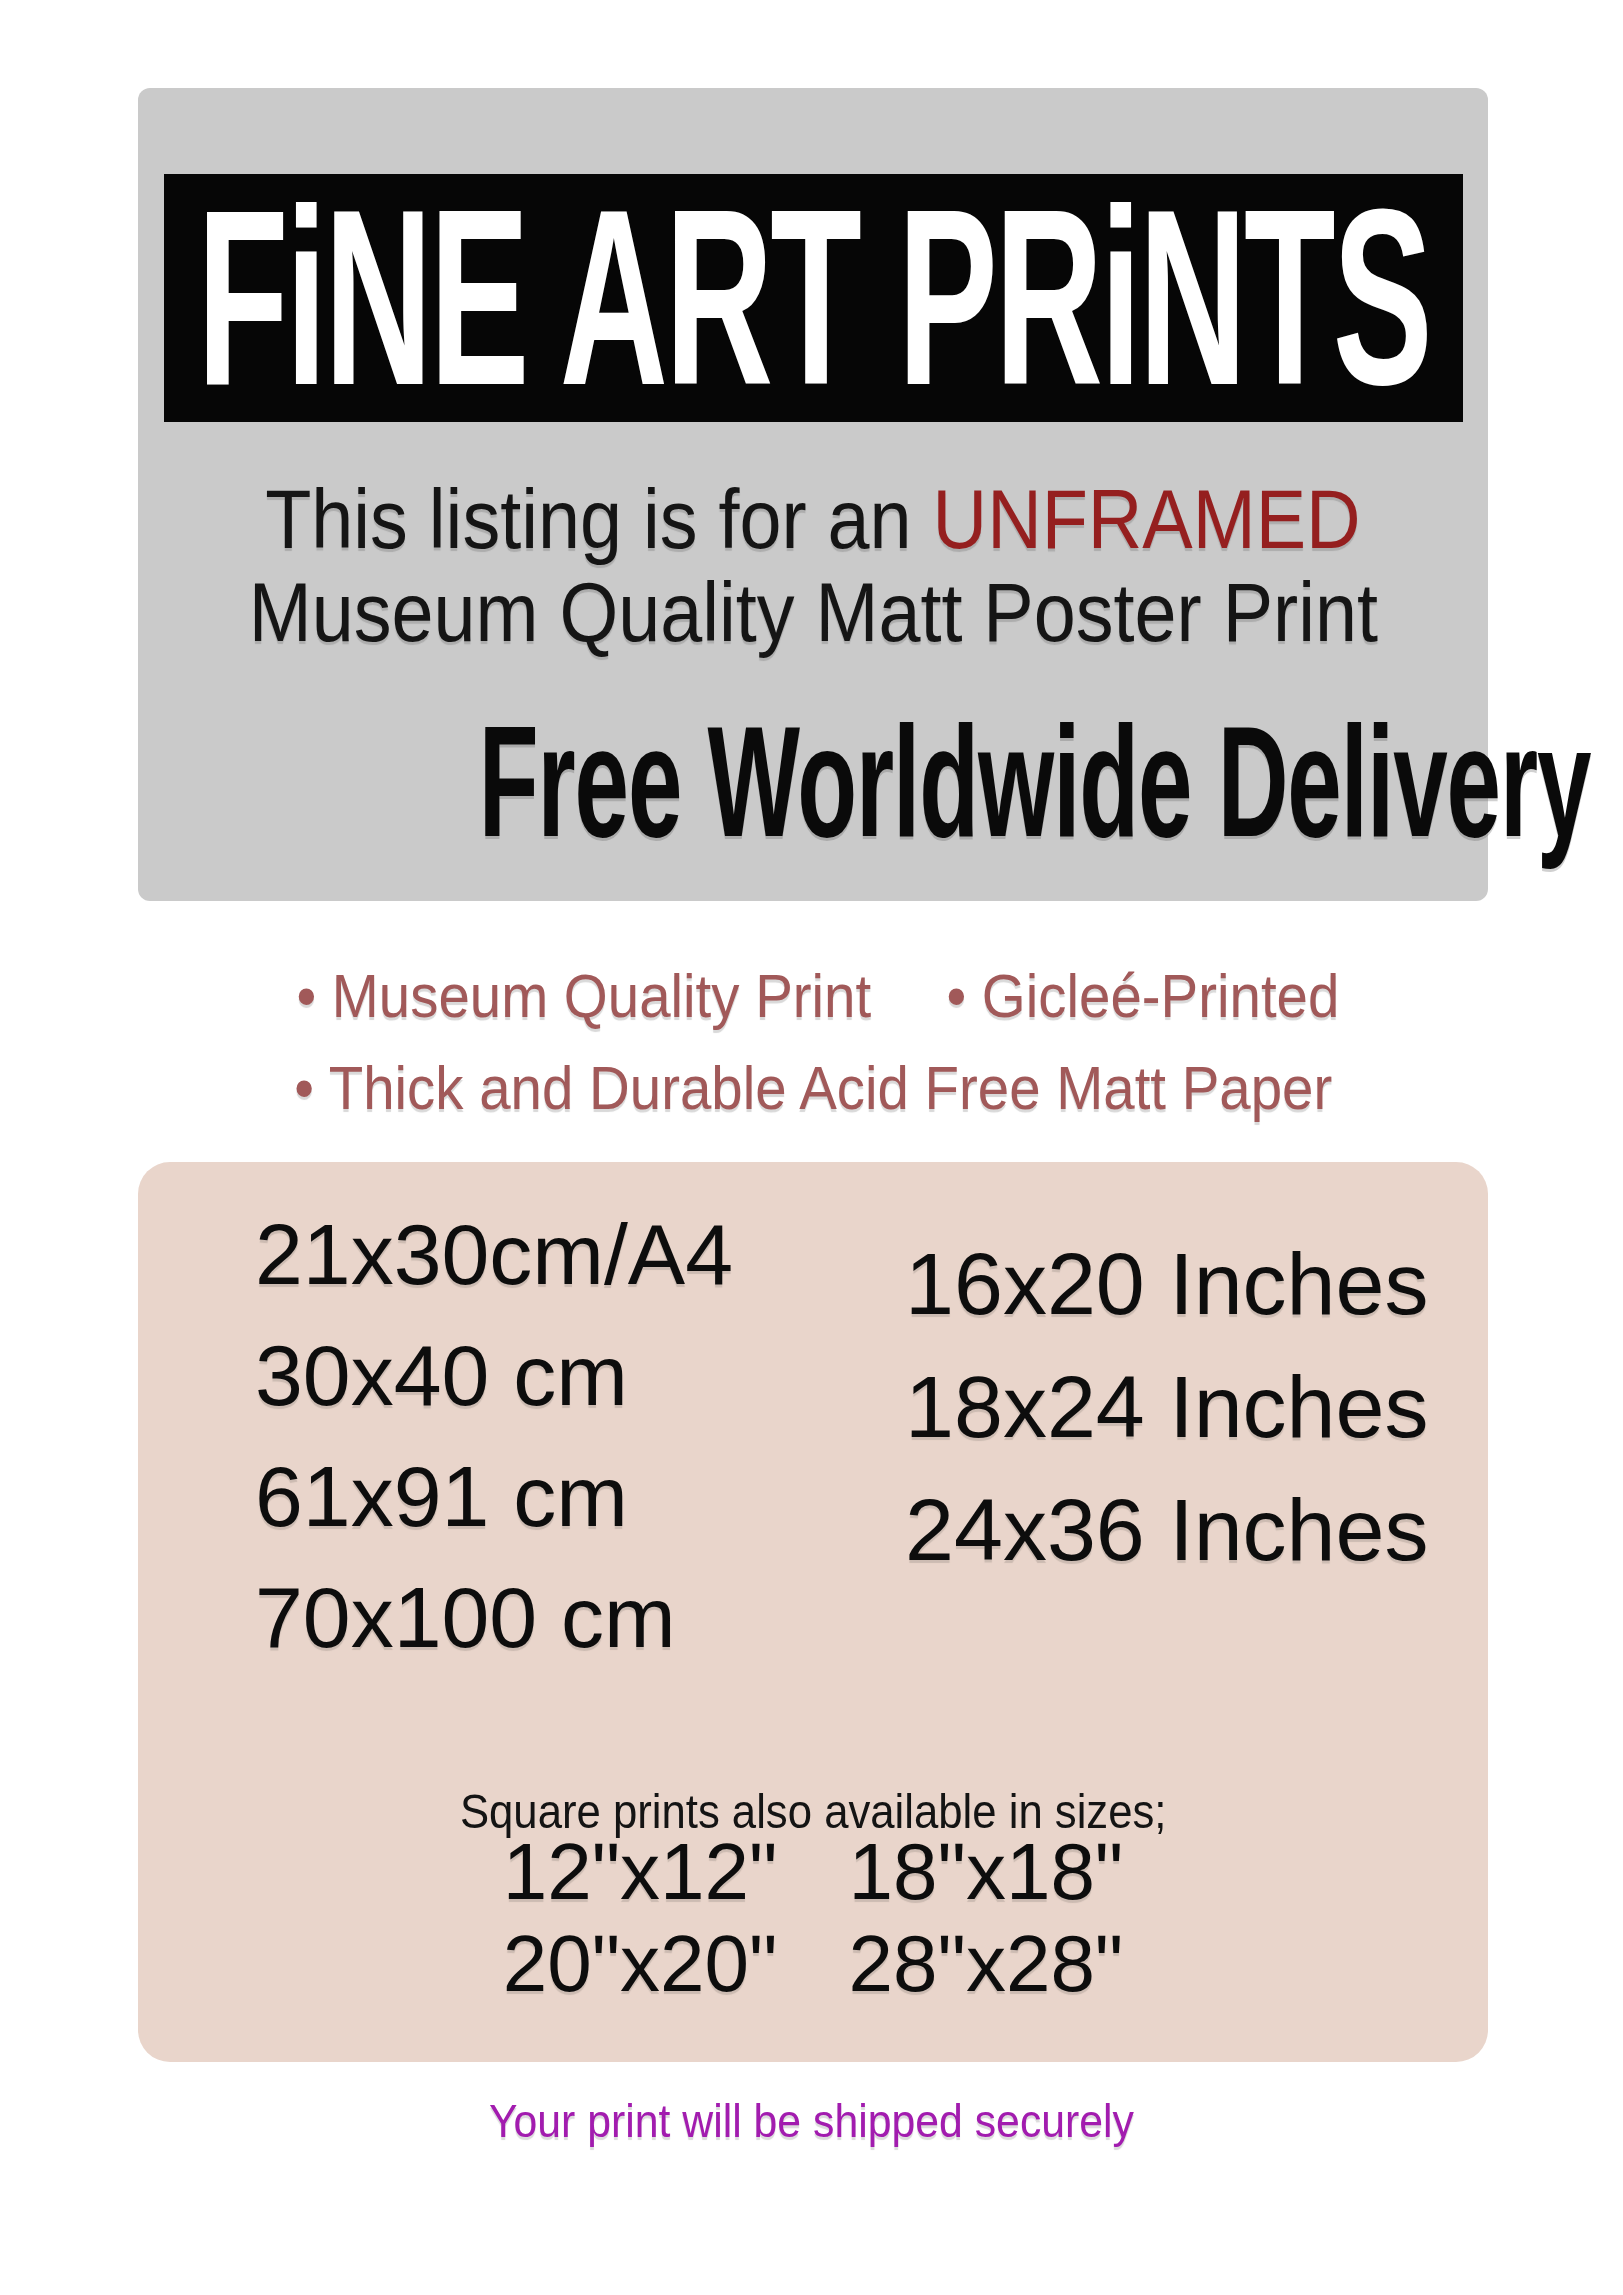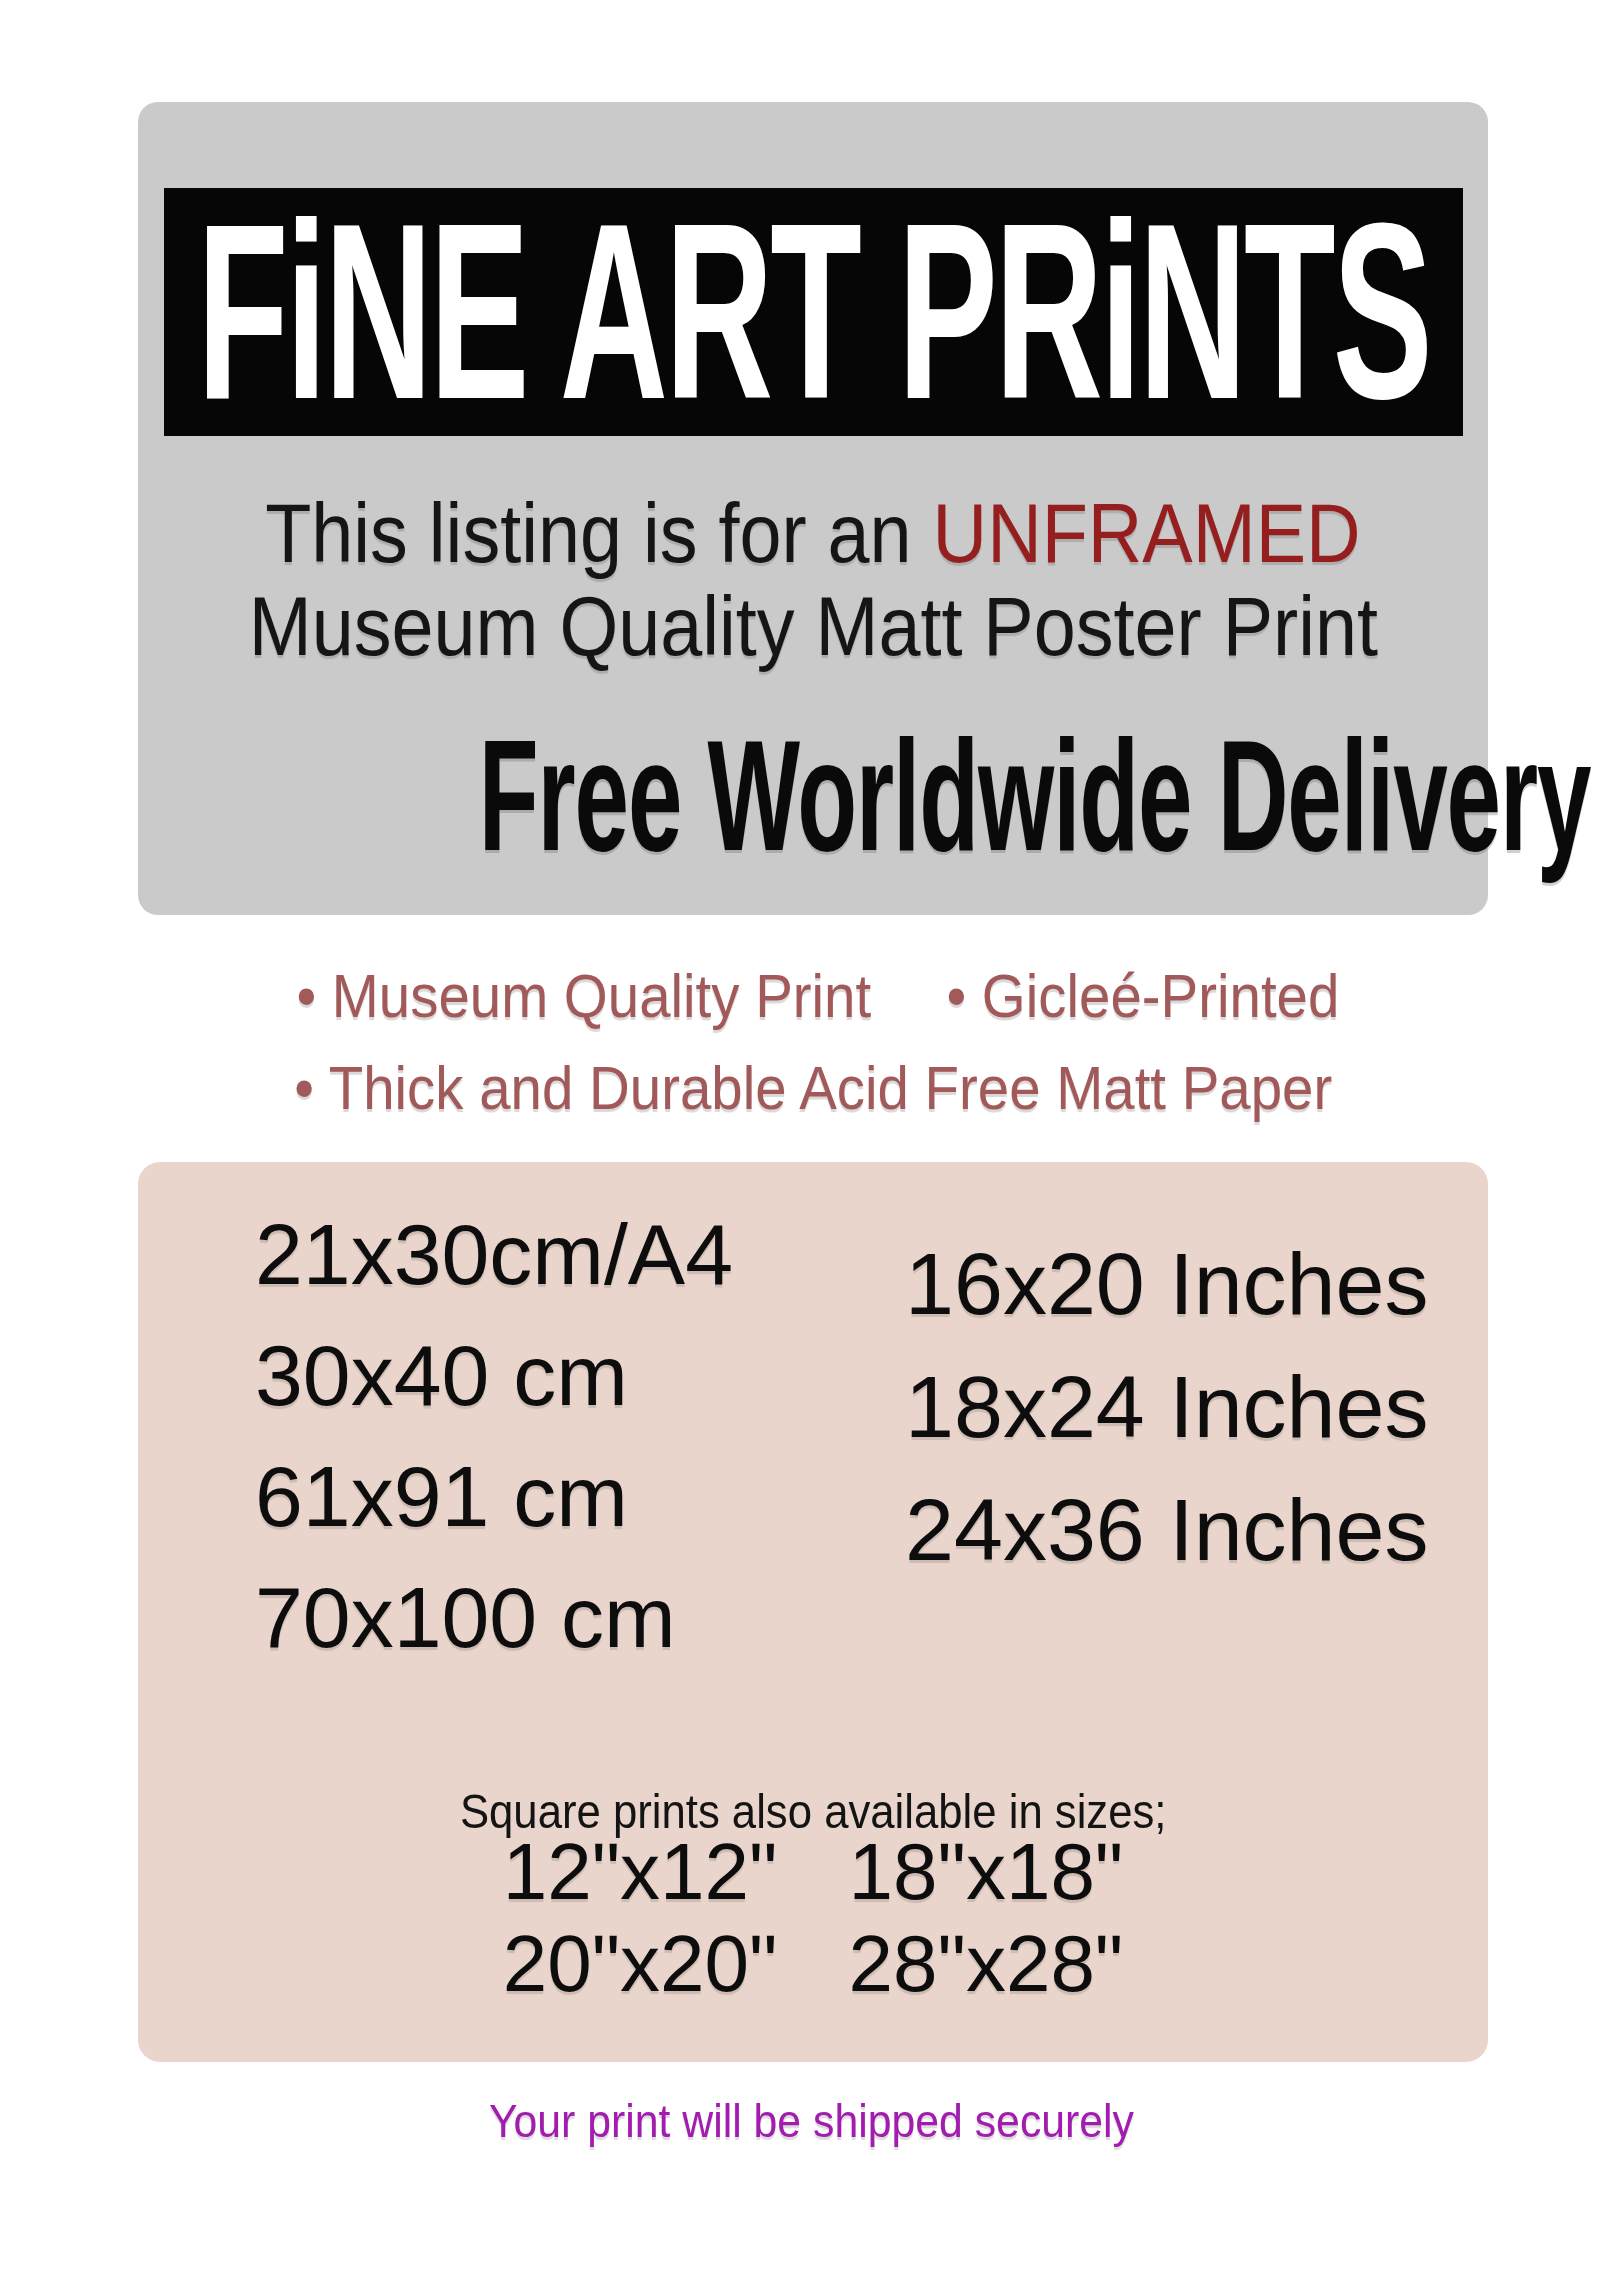--- a/index.html
+++ b/index.html
@@ -8,24 +8,24 @@
     width: 1623px;
     height: 2295px;
     background: #ffffff;
     font-family: "Liberation Sans", "DejaVu Sans", sans-serif;
     overflow: hidden;
   }
 
   
   .gray-card {
     position: absolute;
-    left: 138px; top: 102px;
+    left: 138px; top: 88px;
     width: 1350px; height: 813px;
     background: #cacaca;
-    border-radius: 20px;
+    border-radius: 12px;
   }
   .banner {
     position: absolute;
     left: 26px; top: 86px;
     width: 1299px; height: 248px;
     background: #060606;
     display: flex; align-items: center; justify-content: center;
   }
   .banner-title {
     display: inline-block;
@@ -86,21 +86,21 @@
   }
   .feature-row { line-height: 92px; }
   .feature-row .cond { margin: 0 5px; }
 
   
   .pink-card {
     position: absolute;
     left: 138px; top: 1162px;
     width: 1350px; height: 900px;
     background: #e9d5cb;
-    border-radius: 22px;
+    border-radius: 32px;
     color: #0d0d0d;
   }
   .size-col { position: absolute; text-shadow: 0 2.5px 0.8px rgba(120,110,105,0.25); }
   .col-cm   { left: 117px; top: 32px;  font-size: 86px; line-height: 121px; }
   .col-in   { left: 767px; top: 60px;  font-size: 88px; line-height: 123px; }
   .square-intro {
     position: absolute;
     left: 0; top: 597px;
     width: 100%;
     text-align: center;

